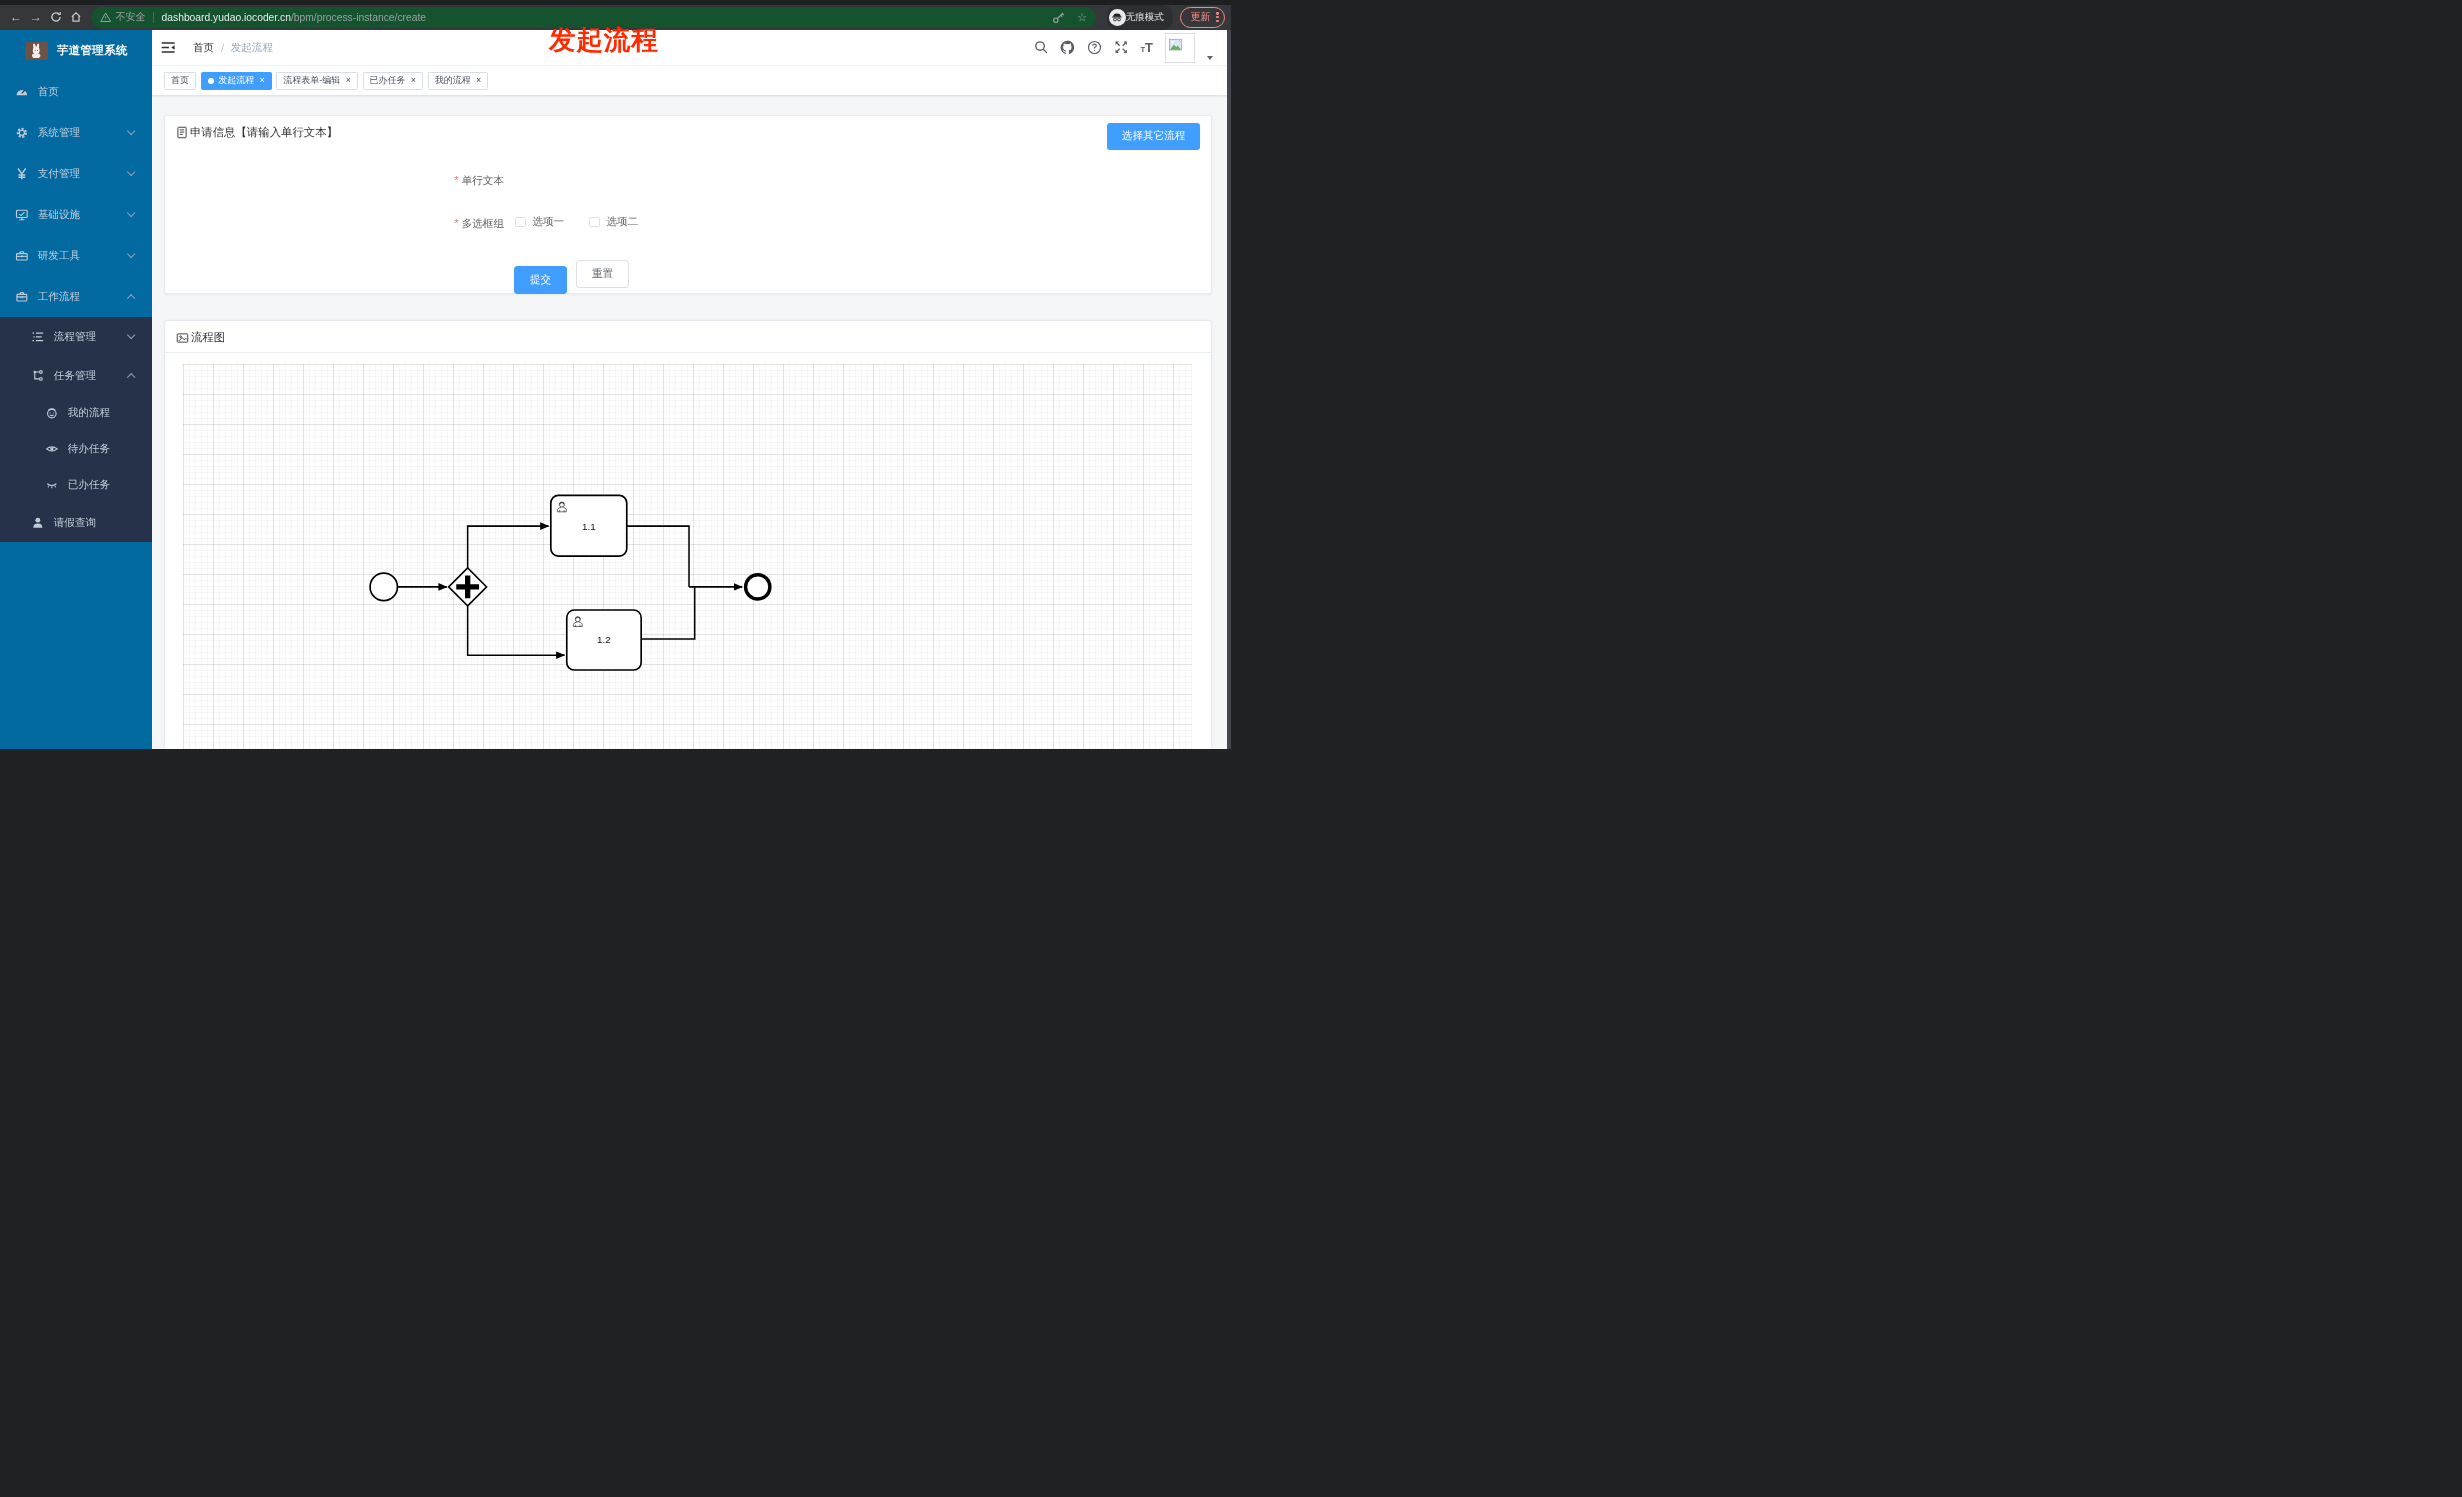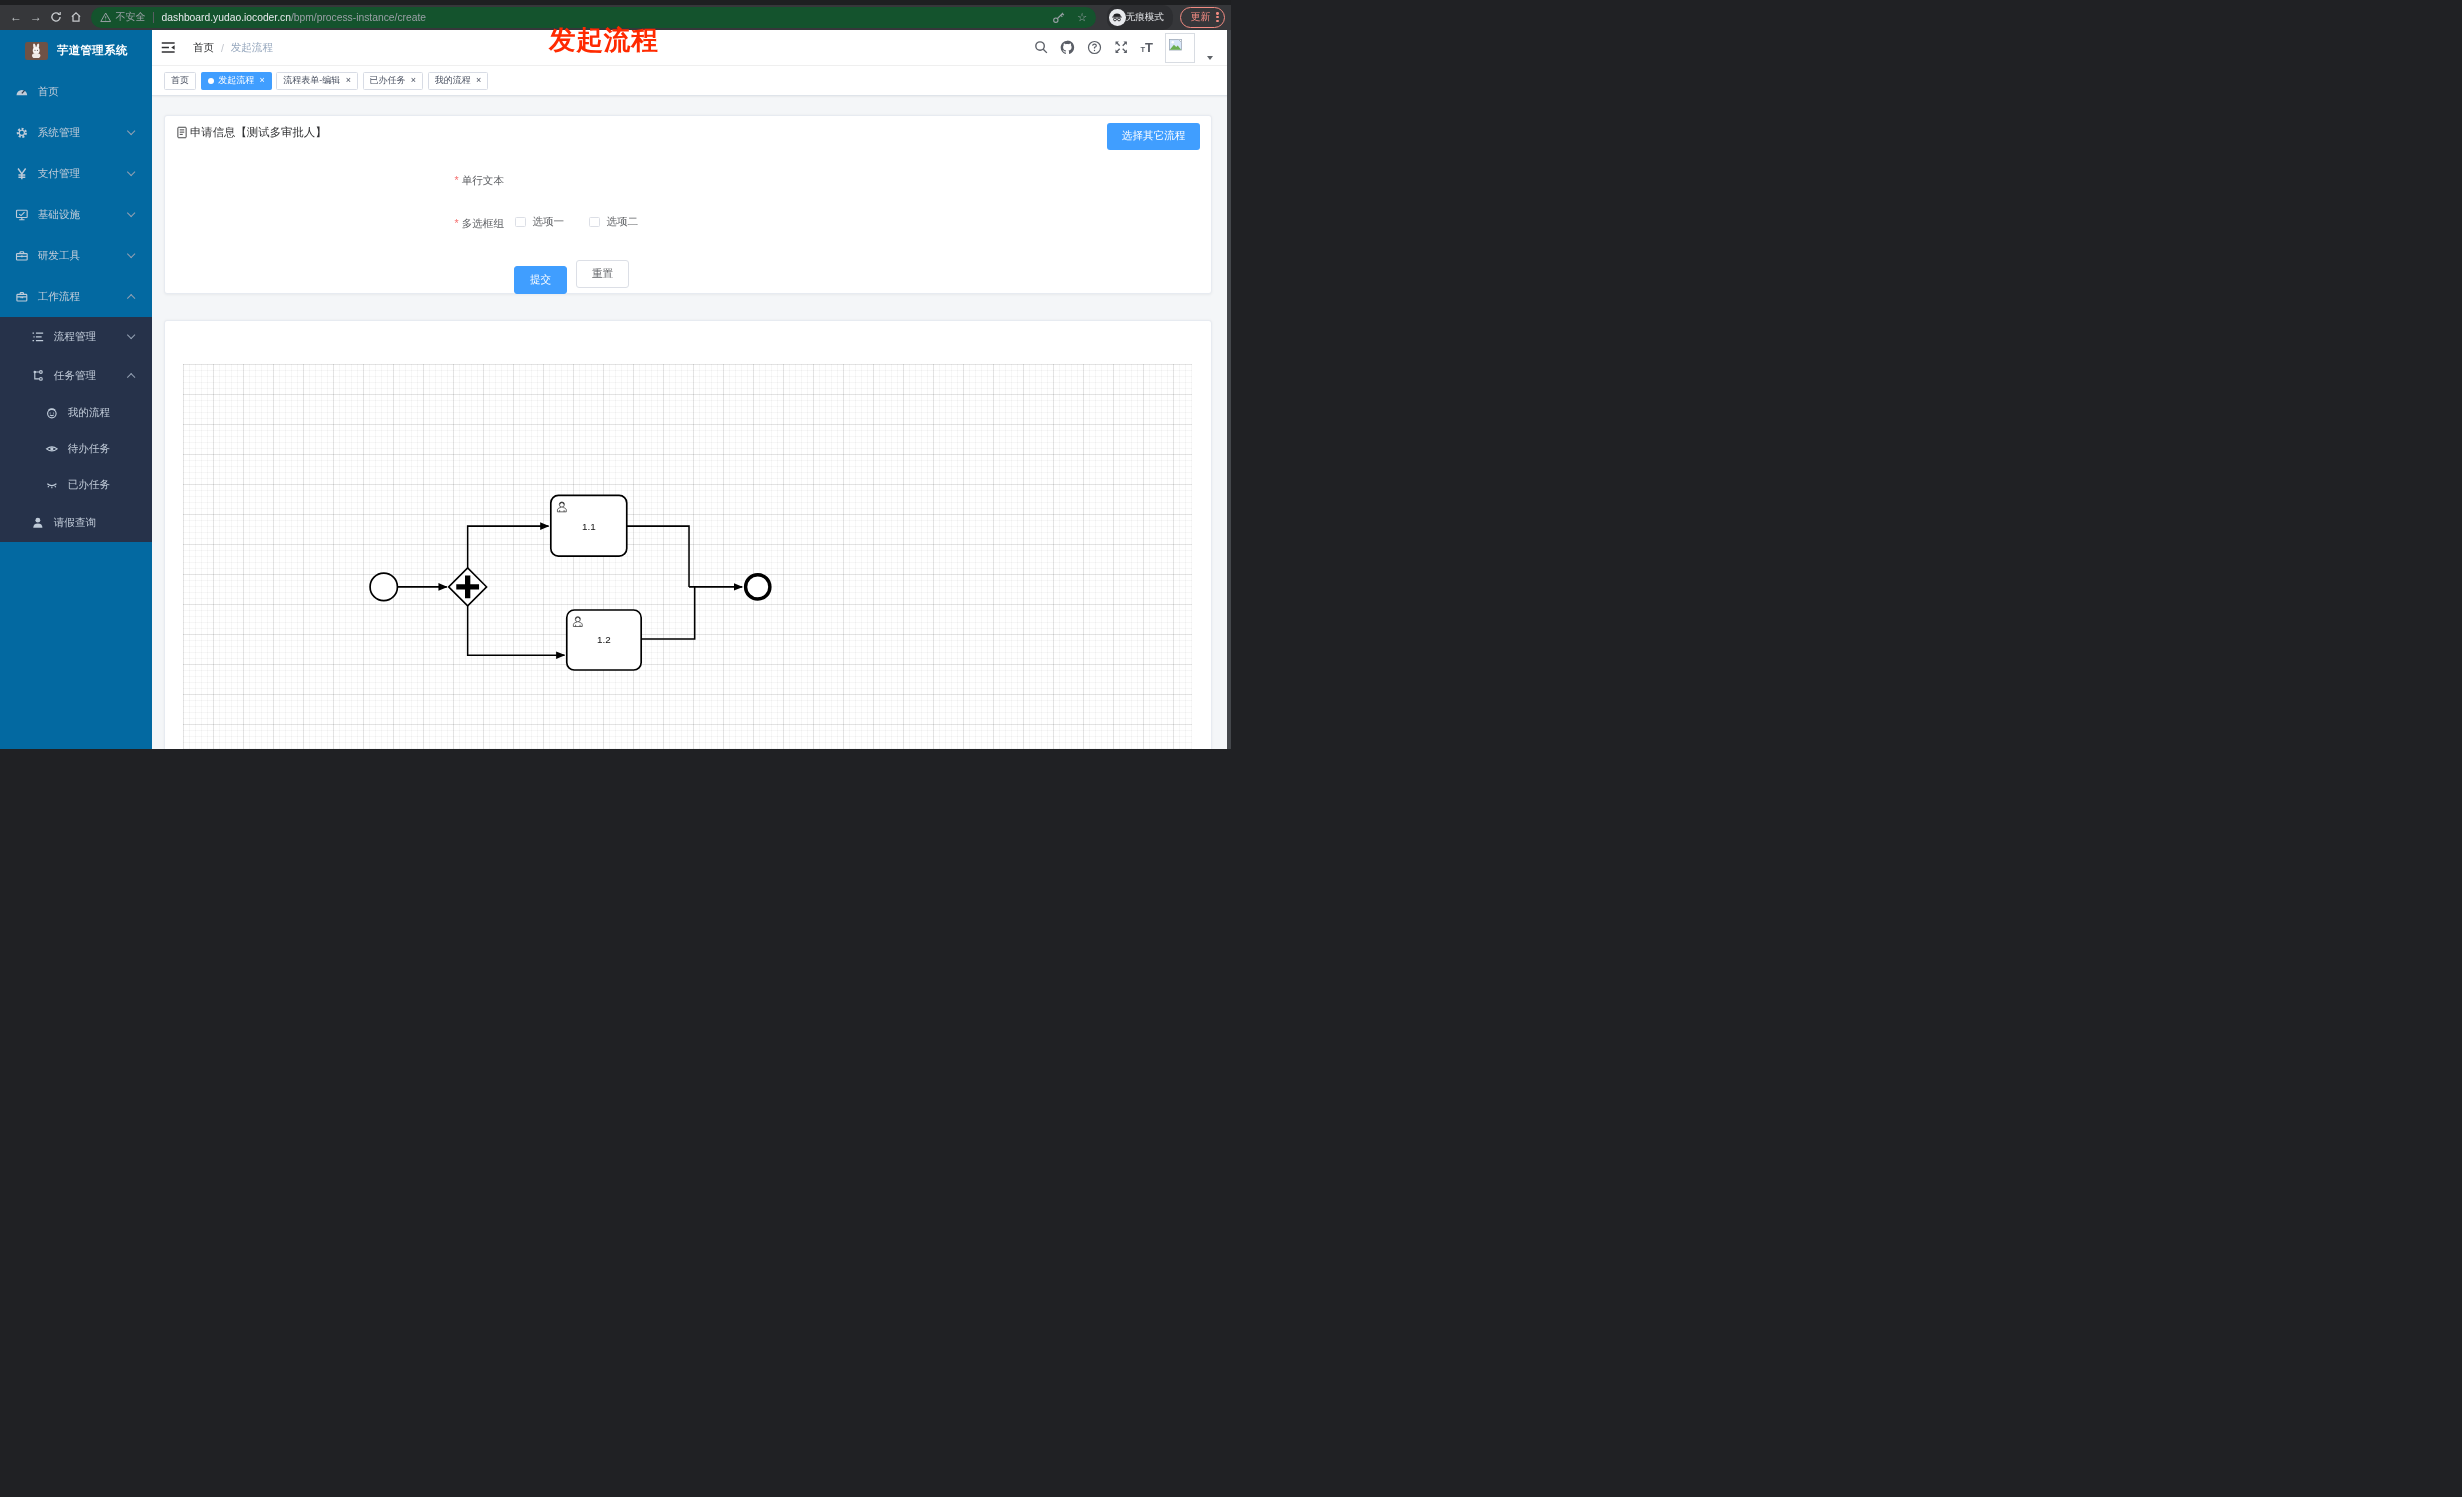--- a/index.html
+++ b/index.html
@@ -400,21 +400,21 @@
     </div>
 
     <div class="content">
 
       <div class="card" id="card-form">
         <div class="card-title">
           <svg width="12" height="13" viewBox="0 0 16 17" fill="none" stroke="#303133" stroke-width="1.2">
             <rect x="2.5" y="1.5" width="11" height="14" rx="1"></rect>
             <path d="M5 5 H11 M5 8 H11 M5 11 H9"></path>
           </svg>
-          <span>申请信息【测试多审批人】</span>
+          <span>申请信息【请输入单行文本】</span>
         </div>
         <button class="choose-btn">选择其它流程</button>
 
         <div class="form-label" style="left:248px;top:58px;">
           <span class="req">*</span><span>单行文本</span>
         </div>
 
         <div class="form-label" style="left:248px;top:101px;">
           <span class="req">*</span><span>多选框组</span>
         </div>
@@ -425,20 +425,30 @@
         <span class="cb" style="left:424px;top:99px;">
           <span class="cb-box"></span>
           <span>选项二</span>
         </span>
 
         <button class="btn primary" style="left:349px;top:150px;">提交</button>
         <button class="btn plain" style="left:411px;top:144px;">重置</button>
       </div>
 
       <div class="card" id="card-diagram">
+        <div class="card2-head">
+          <div class="card-title">
+            <svg width="13" height="12" viewBox="0 0 17 16" fill="none" stroke="#303133" stroke-width="1.2">
+              <rect x="1.5" y="2.5" width="14" height="11" rx="1"></rect>
+              <circle cx="6" cy="6.3" r="1.1"></circle>
+              <path d="M3.5 12 L8 7.5 L11 10.5 L13 8.5 L14.5 10"></path>
+            </svg>
+            <span>流程图</span>
+          </div>
+        </div>
 
         <div class="grid">
           <svg class="bpmn" width="1009" height="486" viewBox="0 0 1328 640">
             <defs>
               <marker id="arr" viewBox="0 0 12 10" refX="11" refY="5" markerWidth="12" markerHeight="10" markerUnits="userSpaceOnUse" orient="auto">
                 <path d="M0,0 L12,5 L0,10 Z" fill="#000"></path>
               </marker>
             </defs>
 
             <path d="M282,293.5 L347,293.5" fill="none" stroke="#000" stroke-width="2" marker-end="url(#arr)"></path>

